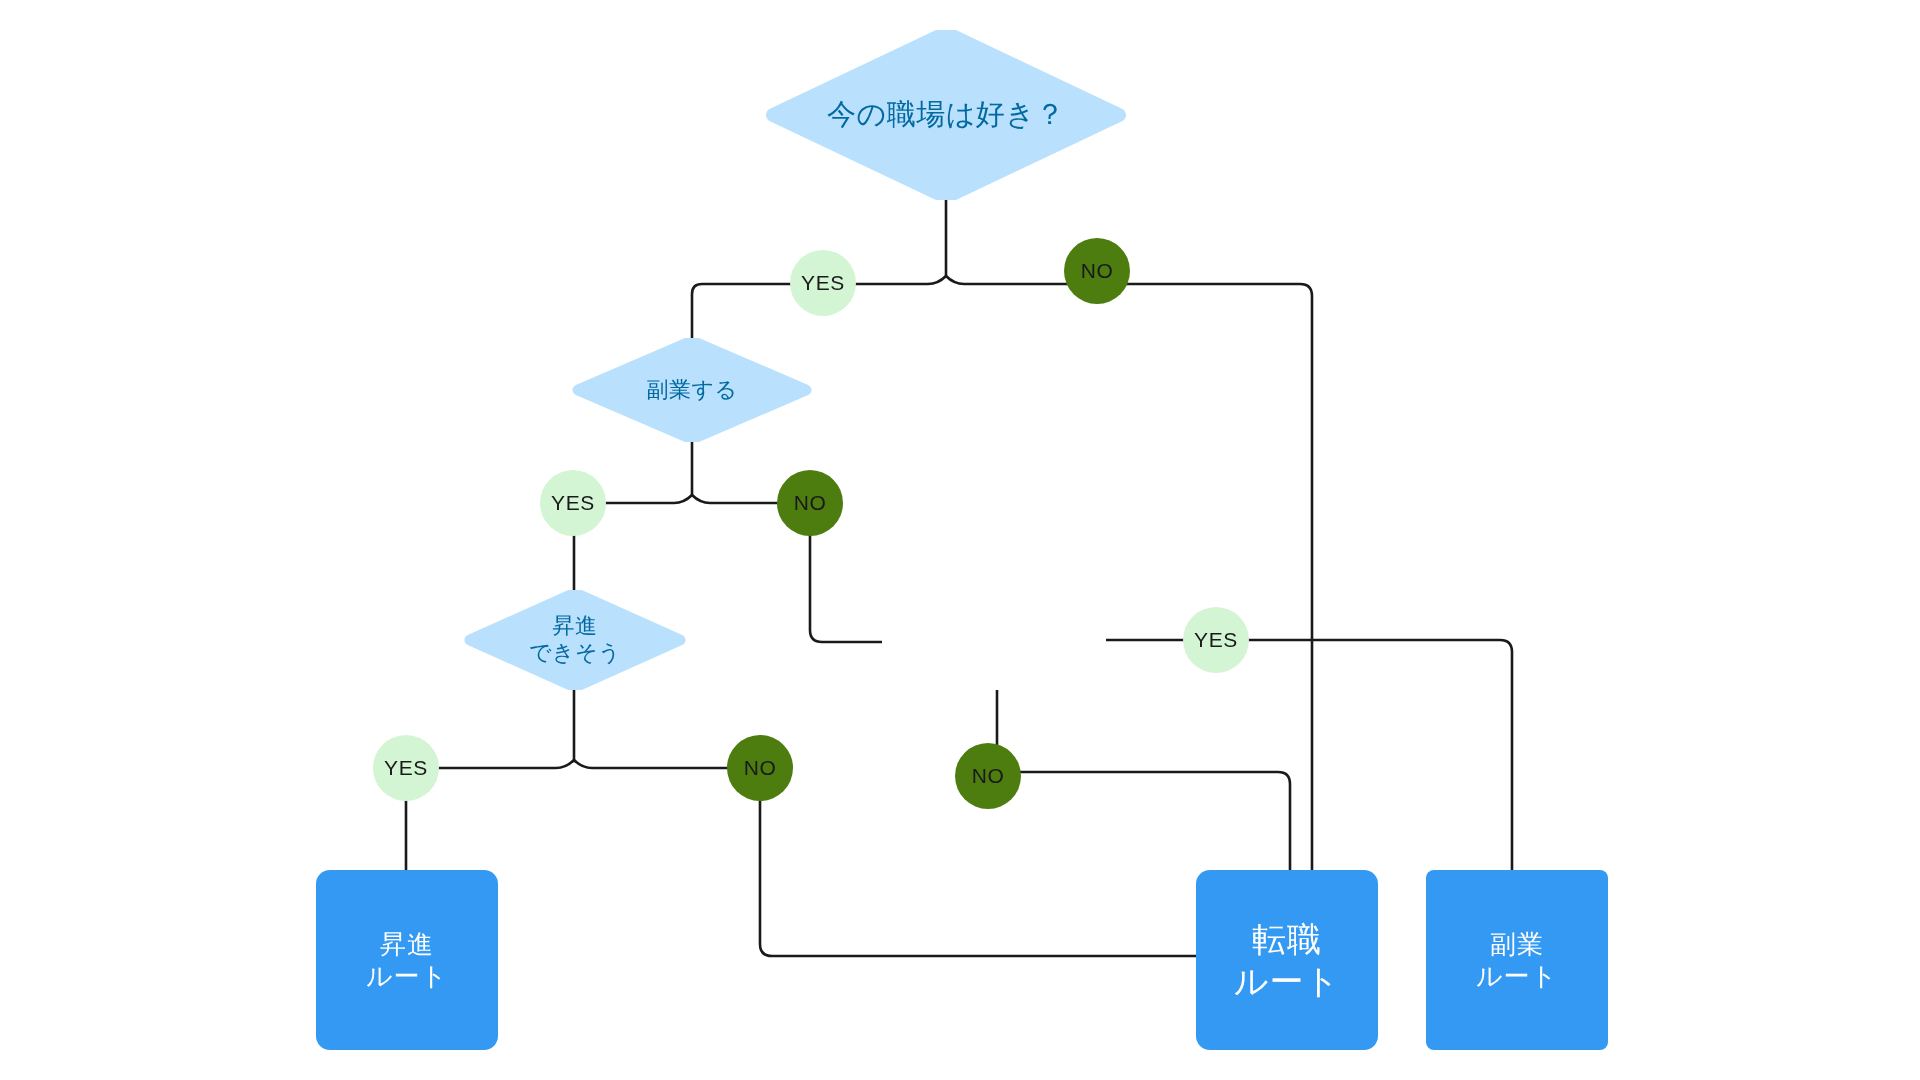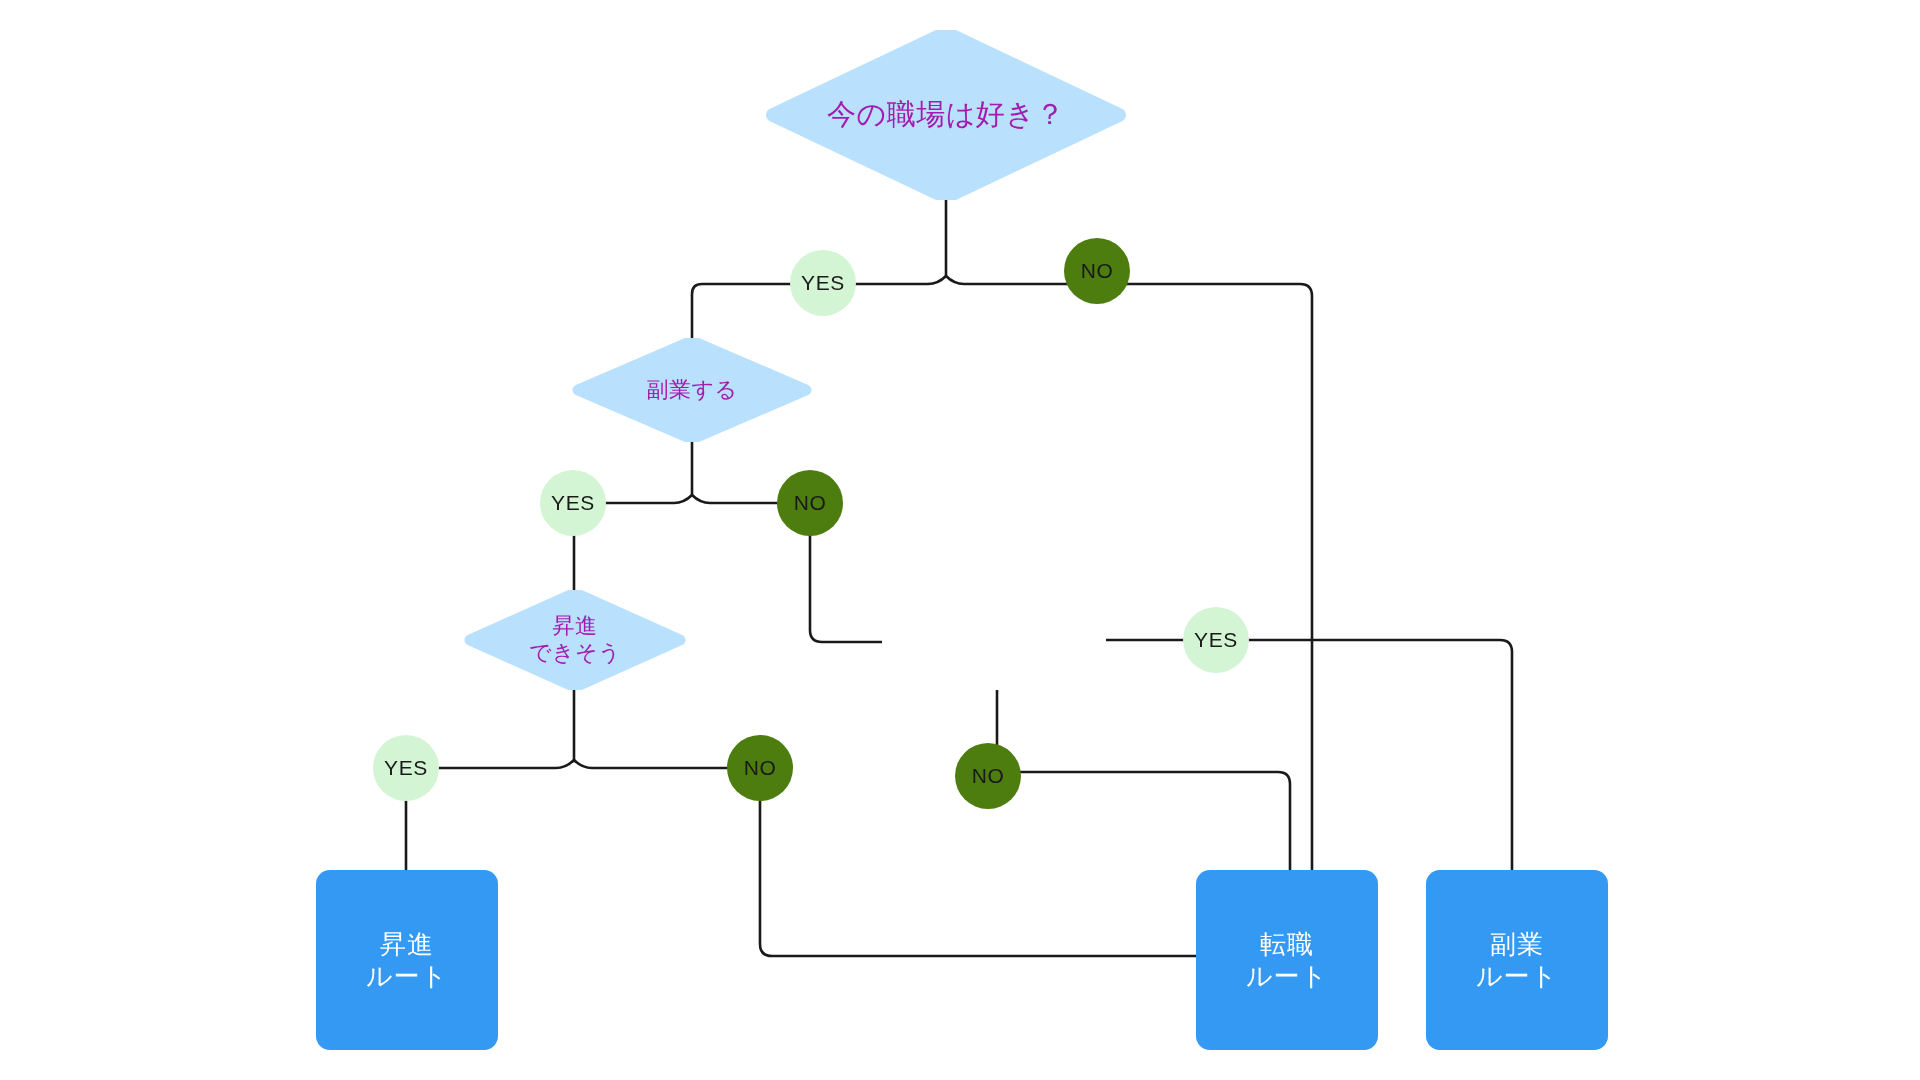--- a/index.html
+++ b/index.html
@@ -31,21 +31,21 @@
     position: absolute;
     box-sizing: border-box;
     display: flex;
     align-items: center;
     justify-content: center;
     text-align: center;
     white-space: pre-line;
   }
   
   .diamond {
-    color: #a21caf;
+    color: #0369a1;
   }
   .diamond .dshape {
     position: absolute;
     left: 0;
     top: 0;
     width: 100%;
     height: 100%;
   }
   .diamond .dlabel {
     position: relative;
@@ -131,26 +131,26 @@
     <span class="dlabel">昇進
 できそう</span>
   </div>
 
 
   <div class="node termbox" style="left:316px; top:870px; width:182px; height:180px; background:#3399f2; font-size:26px;">
     <span>昇進
 ルート</span>
   </div>
 
-  <div class="node termbox" style="left:1196px; top:870px; width:182px; height:180px; background:#3399f2; font-size:26px;">
+  <div class="node termbox" style="left:1196px; top:870px; width:182px; height:180px; background:#3399f2; font-size:34px;">
     <span>転職
 ルート</span>
   </div>
 
-  <div class="node termbox" style="left:1426px; top:870px; width:182px; height:180px; background:#3399f2; font-size:26px;">
+  <div class="node termbox" style="left:1426px; top:870px; width:182px; height:180px; background:#3399f2; font-size:26px;border-radius:8px;">
     <span>副業
 ルート</span>
   </div>
 
   <div class="badge badge-yes" style="left:790px; top:250px; width:66px; height:66px;">
     <span>YES</span>
   </div>
 
   <div class="badge badge-no" style="left:1064px; top:238px; width:66px; height:66px;">
     <span>NO</span>

